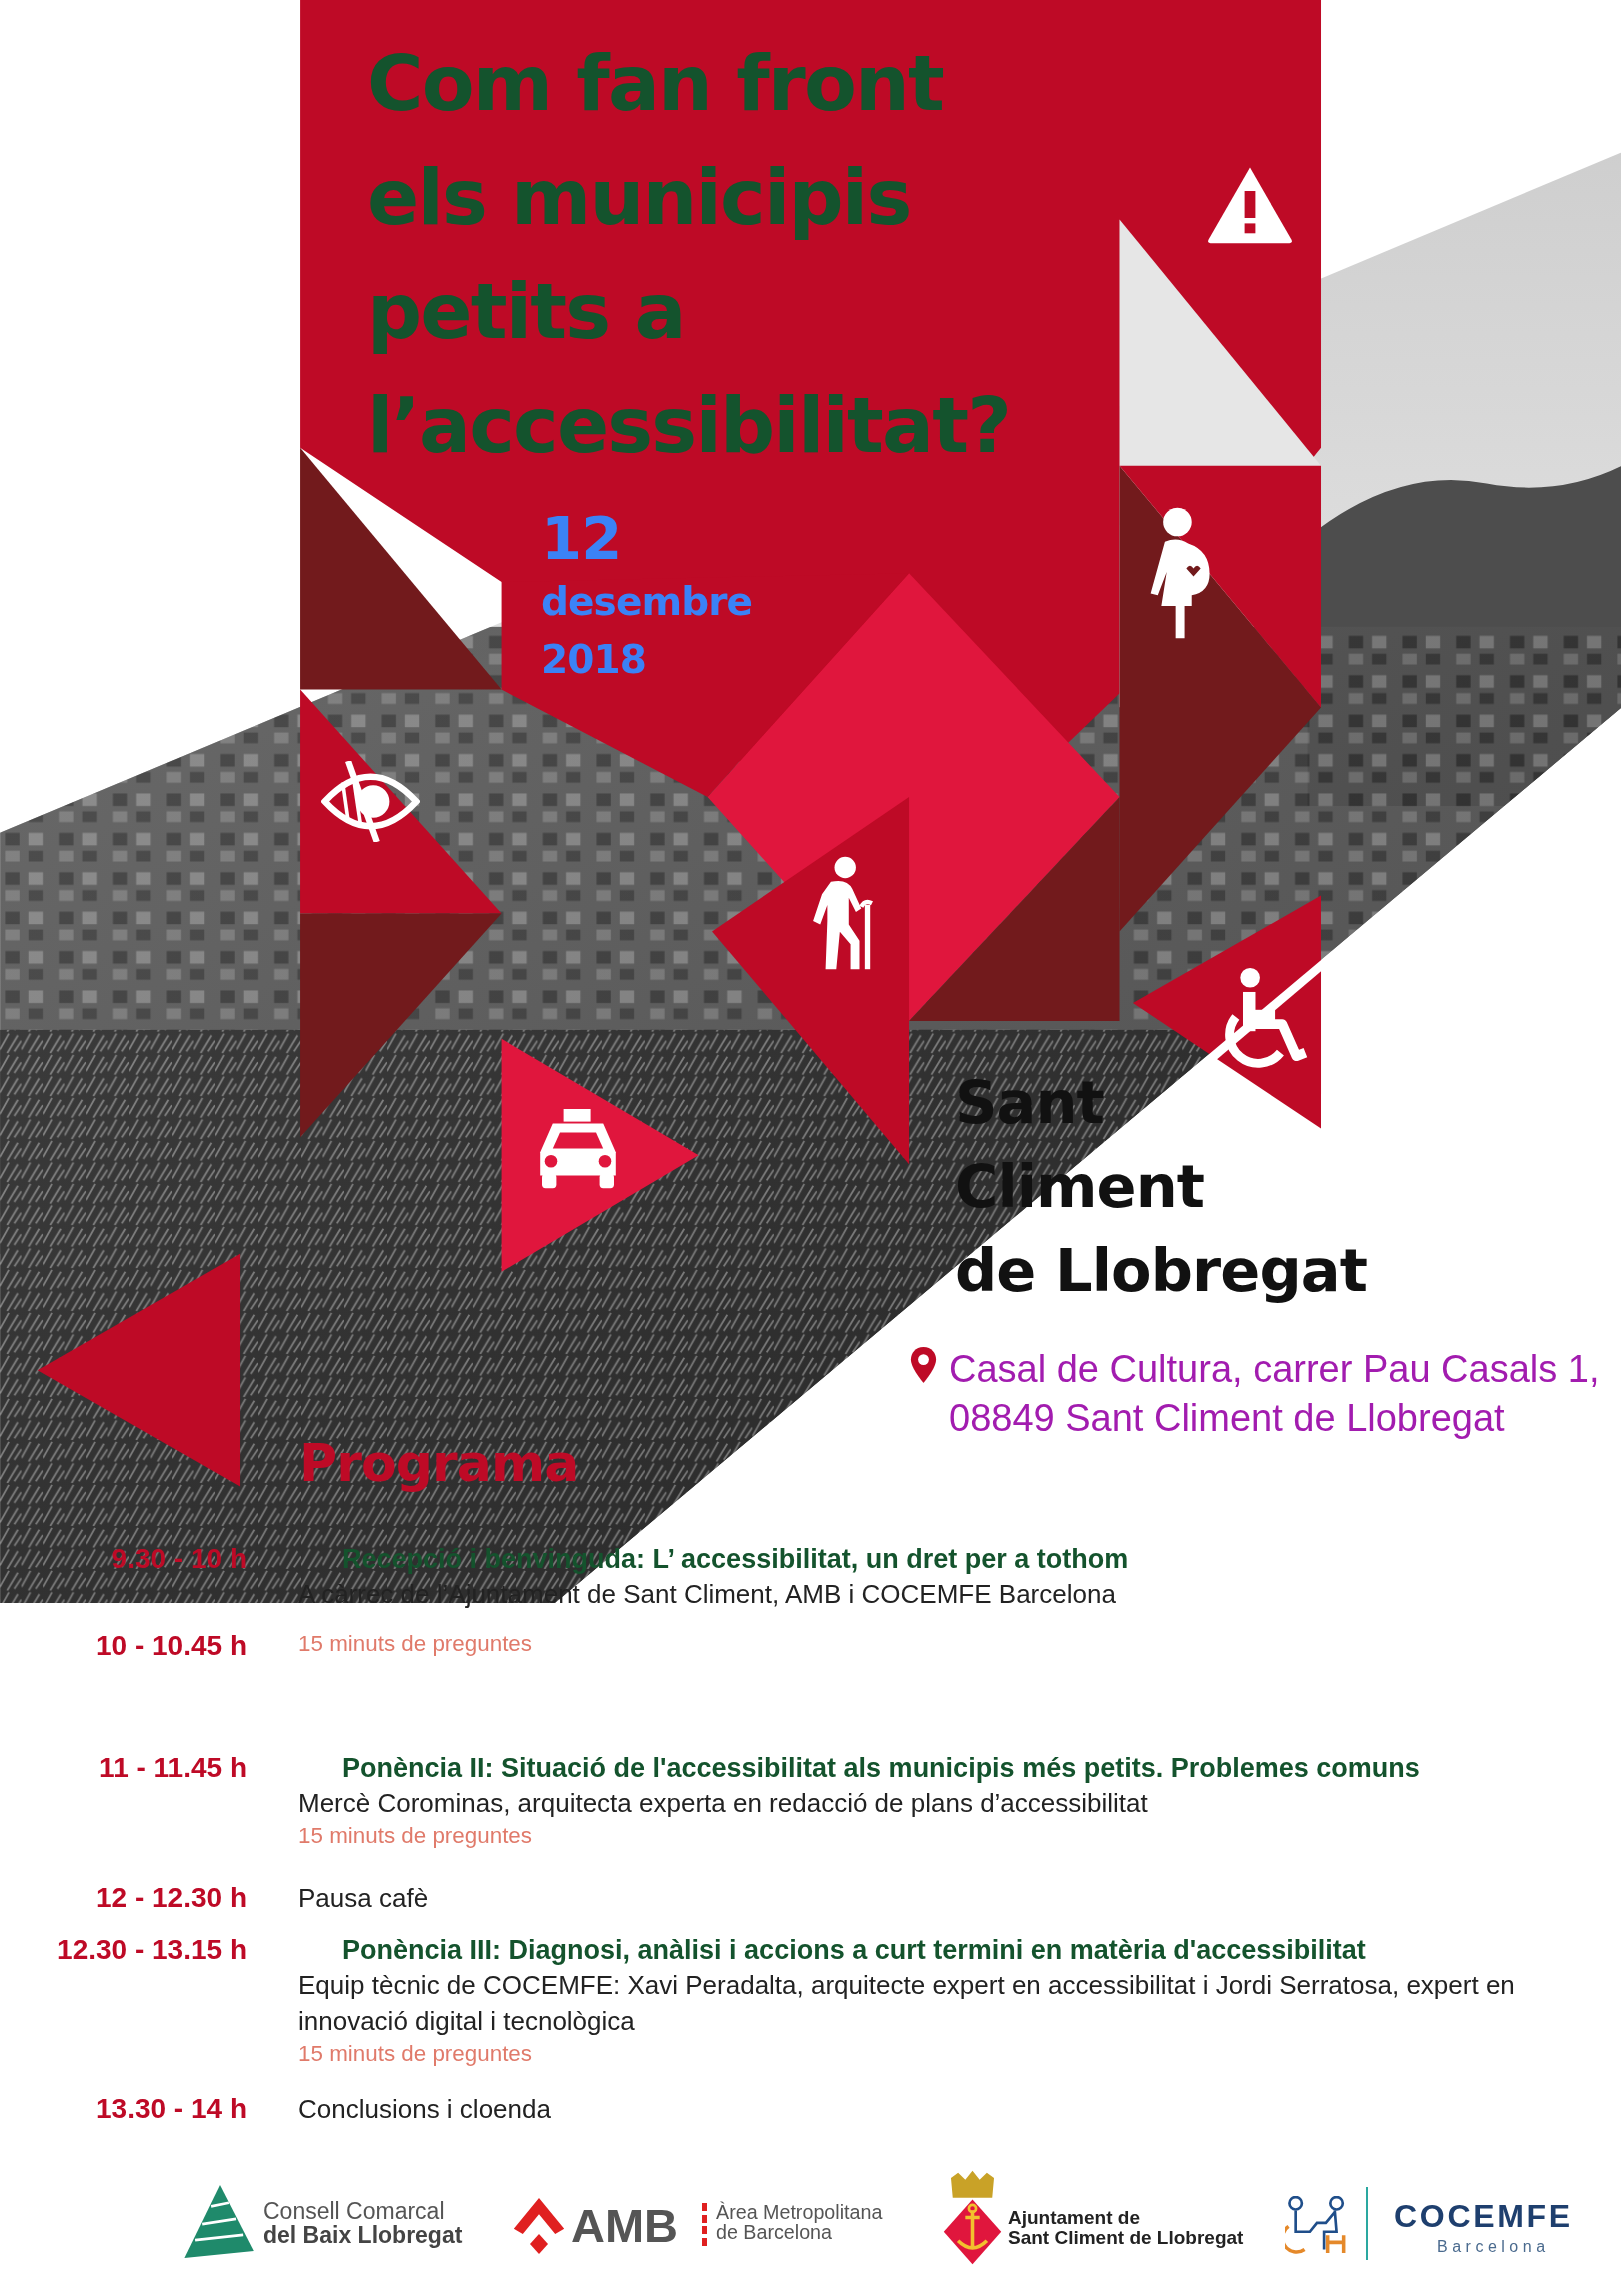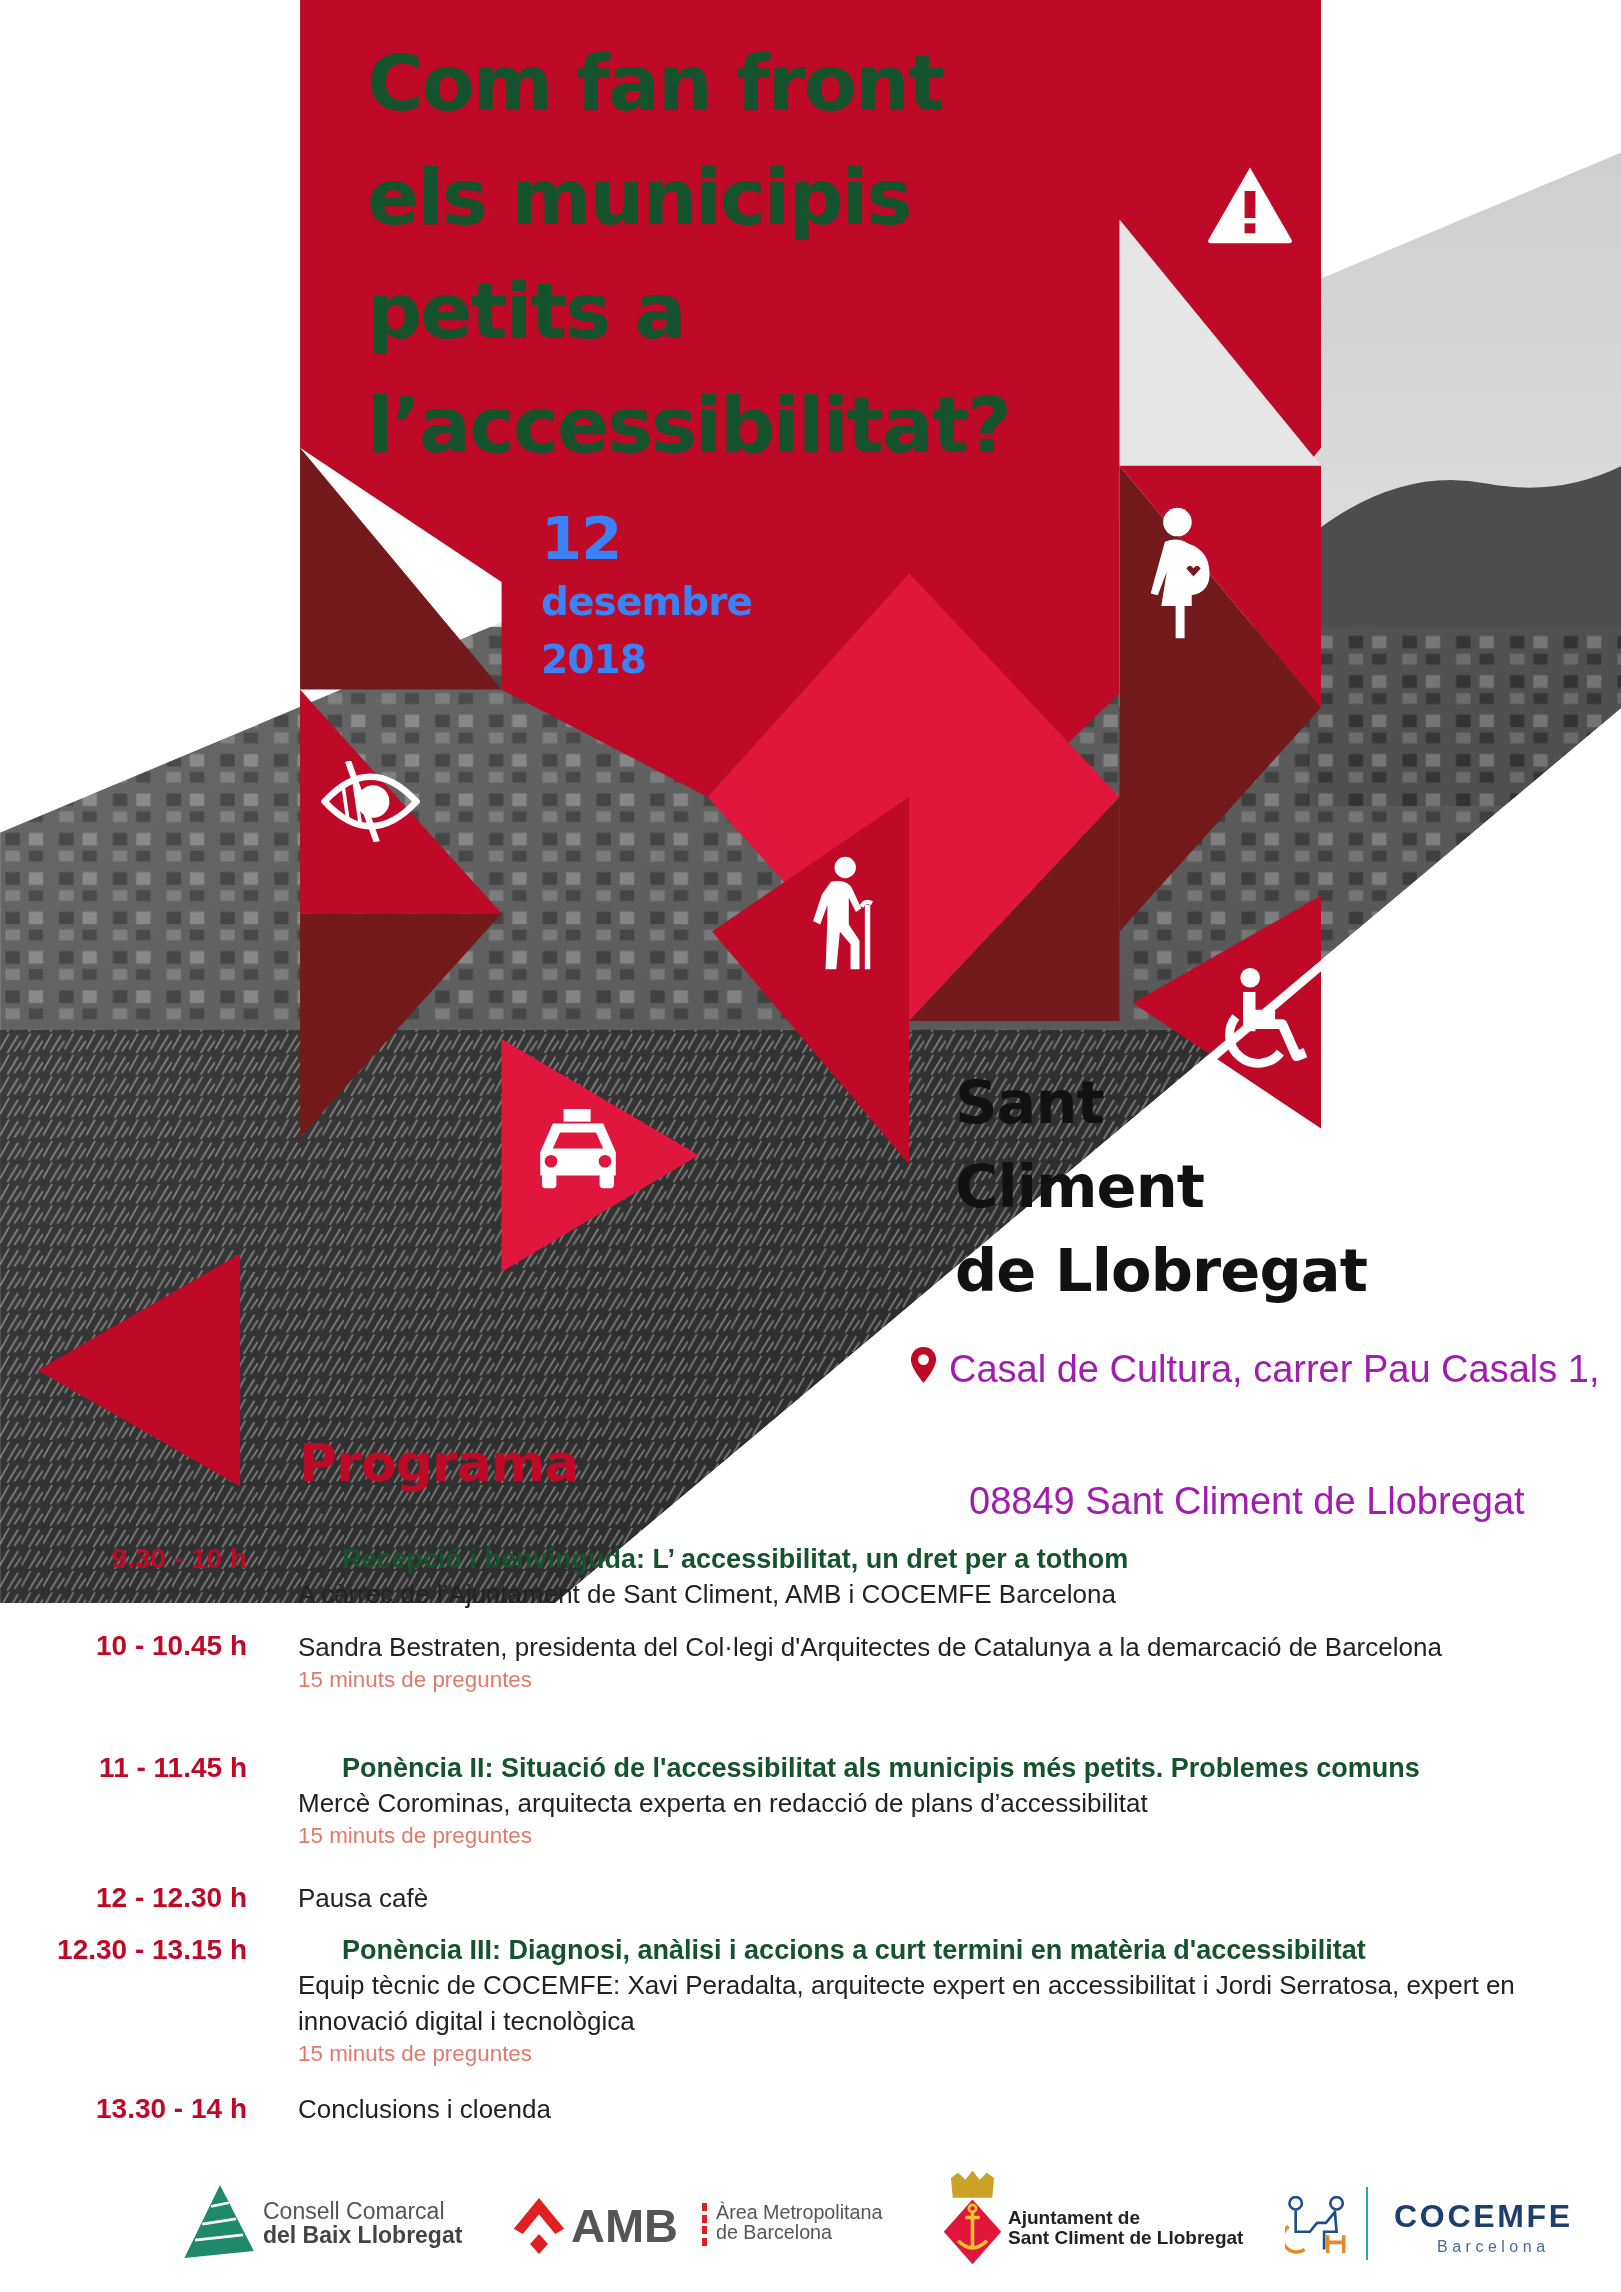--- a/index.html
+++ b/index.html
@@ -151,39 +151,38 @@
   <div class="city" style="top:1157px;">Climent</div>
   <div class="city" style="top:1241px;">de Llobregat</div>
 </div>
 
 <div>
   <svg class="abs" style="left:910px; top:1346px;" width="27" height="38" viewBox="0 0 30 42">
     <path d="M15 1 C6 1 1 8 1 15 C1 25 15 41 15 41 C15 41 29 25 29 15 C29 8 24 1 15 1 Z" fill="#BE0A26"></path>
     <circle cx="15" cy="15" r="6" fill="#fff"></circle>
   </svg>
   <div class="addr" style="top:1350px;">Casal de Cultura, carrer Pau Casals 1,</div>
-  <div class="addr" style="top:1482px;margin-left:20px;">08849 Sant Climent de Llobregat</div>
+  <div class="addr" style="top:1399px;">08849 Sant Climent de Llobregat</div>
 </div>
 
 <div class="programa">Programa</div>
 
 <div>
 
   <div class="row" style="top:1542px;">
     <div class="time">9.30 - 10 h</div>
     <div class="content">
       <div class="r-title">Recepció i benvinguda: L’ accessibilitat, un dret per a tothom</div>
       <div class="r-sub">A càrrec de l’Ajuntament de Sant Climent, AMB i COCEMFE Barcelona</div>
     </div>
   </div>
 
   <div class="row" style="top:1629px;">
     <div class="time">10 - 10.45 h</div>
     <div class="content">
-      <div class="r-sub">Sandra Bestraten, presidenta del Col·legi d'Arquitectes de Catalunya a la demarcació de Barcelona</div>
       <div class="r-q">15 minuts de preguntes</div>
     </div>
   </div>
 
   <div class="row" style="top:1751px;">
     <div class="time">11 - 11.45 h</div>
     <div class="content">
       <div class="r-title">Ponència II:  Situació de l'accessibilitat als municipis més petits. Problemes comuns</div>
       <div class="r-sub">Mercè Corominas, arquitecta experta en redacció de plans d’accessibilitat</div>
       <div class="r-q">15 minuts de preguntes</div>

